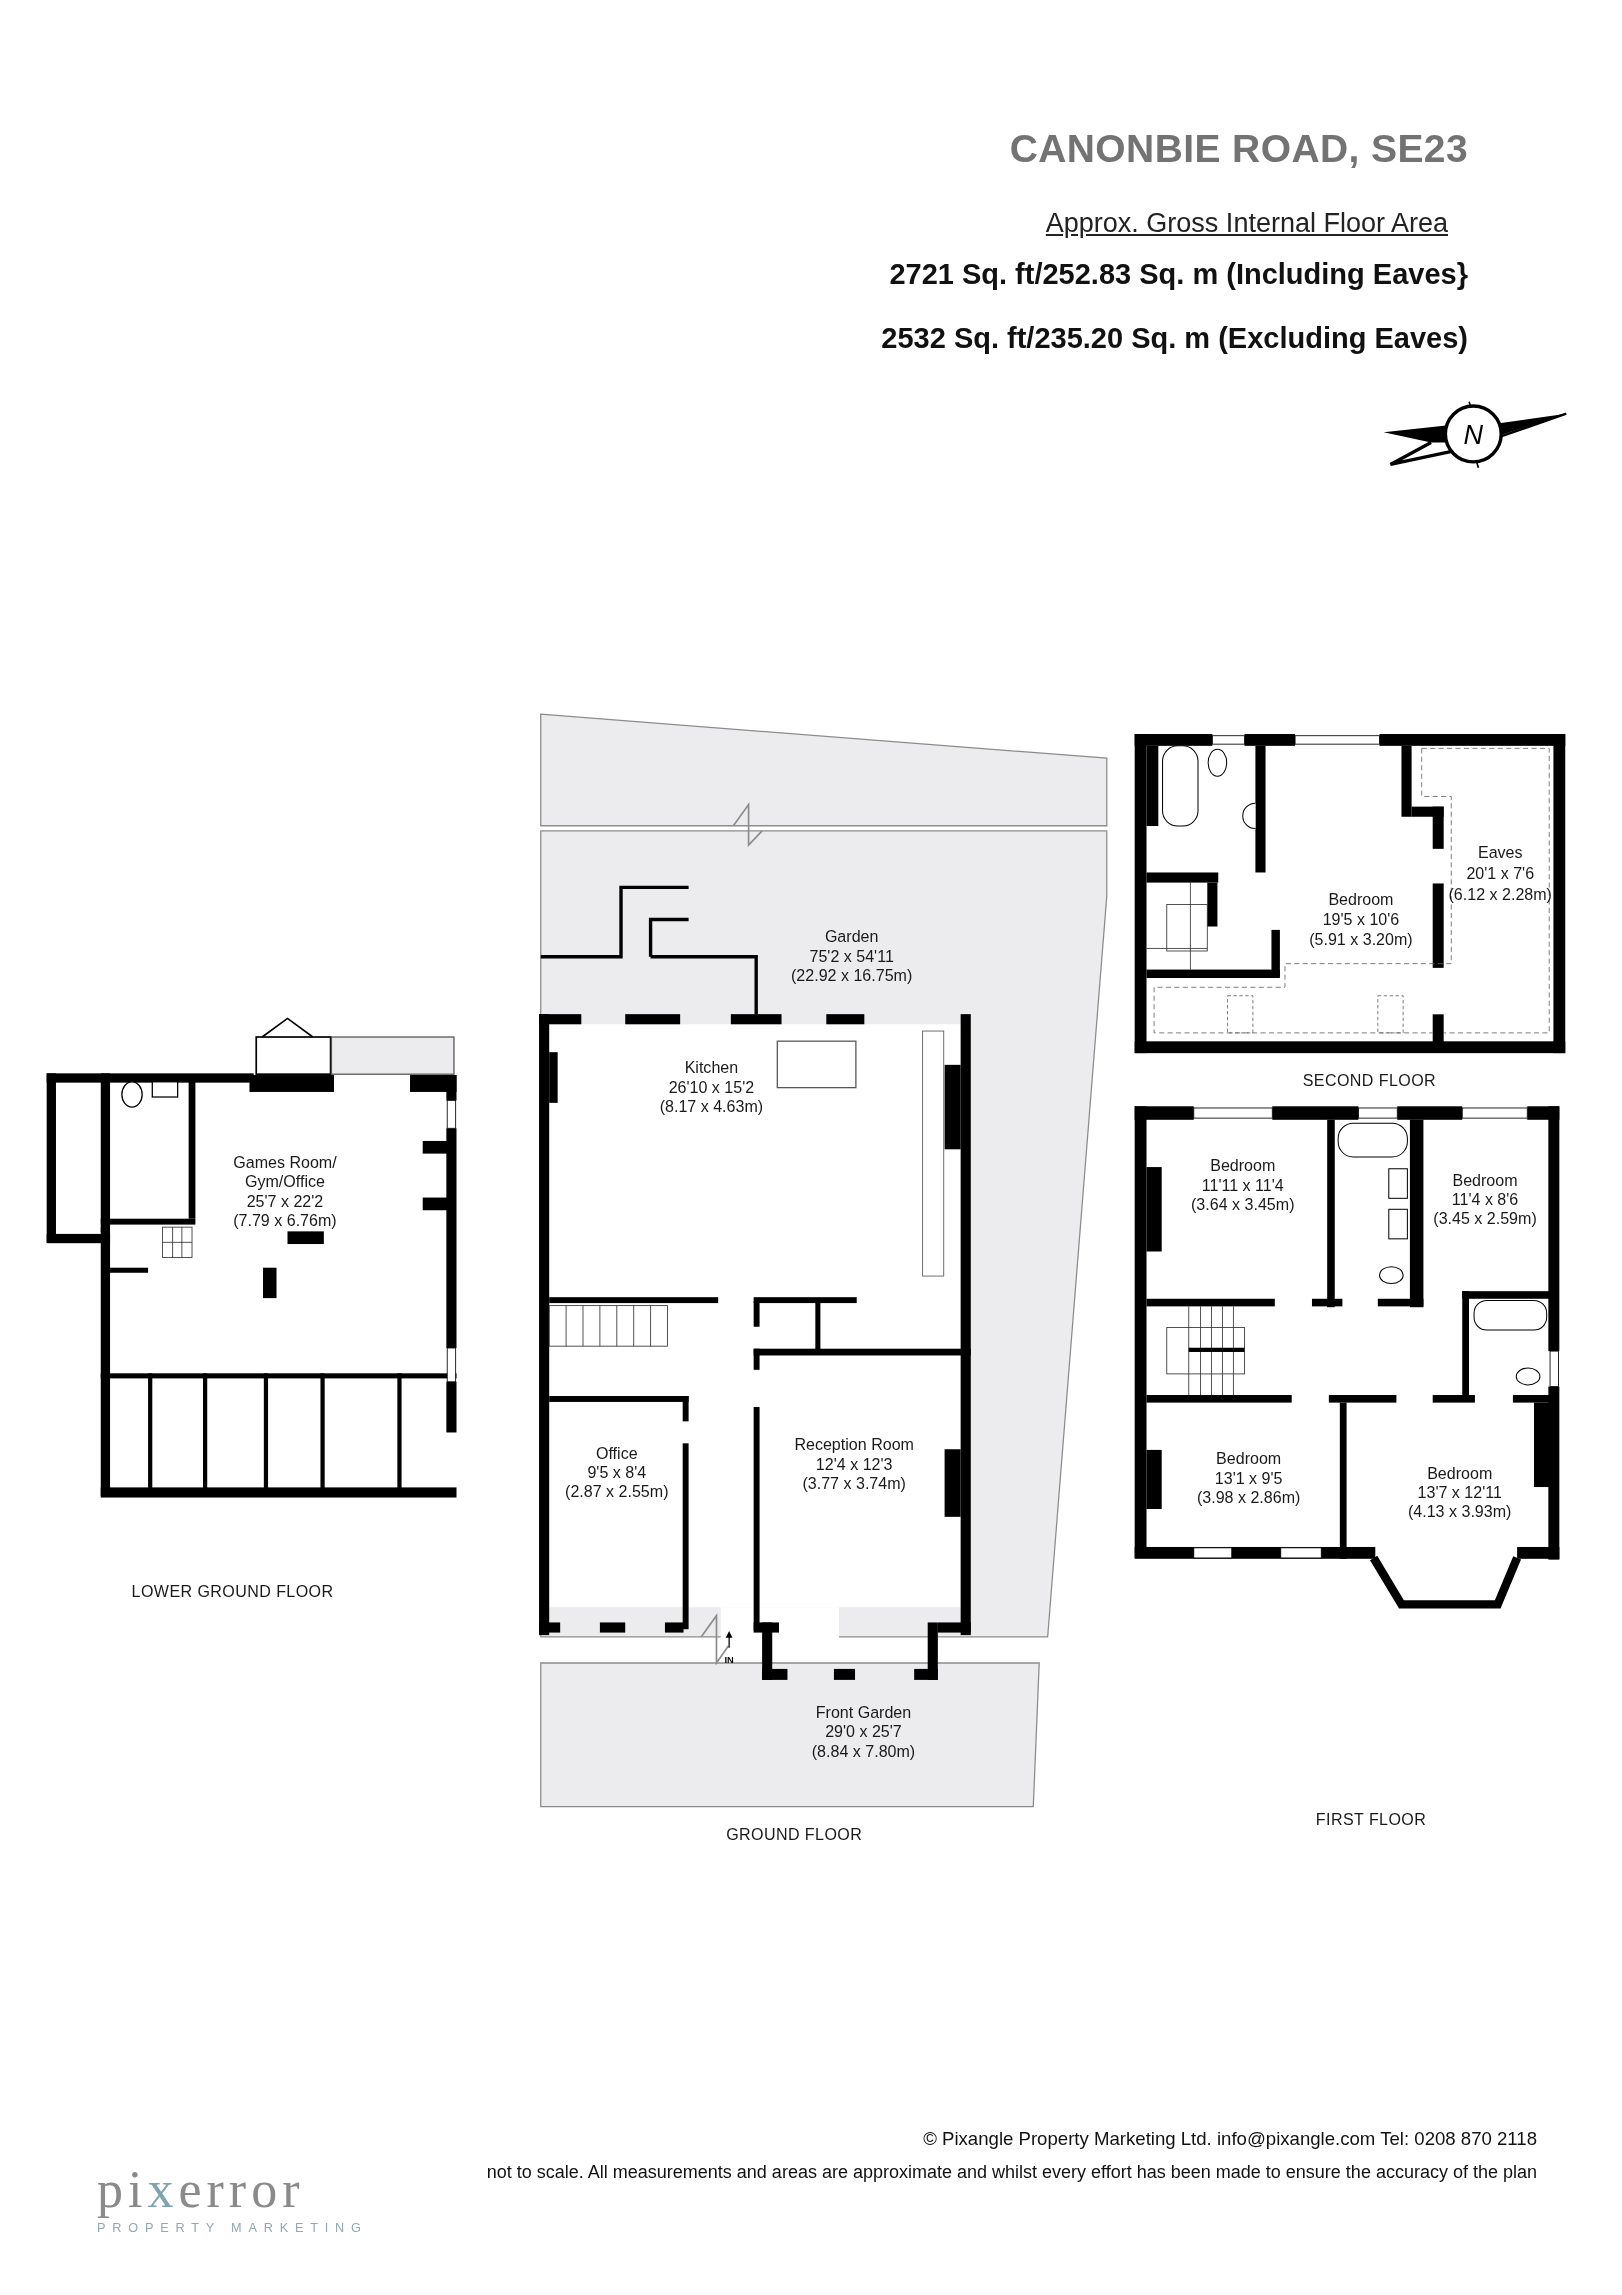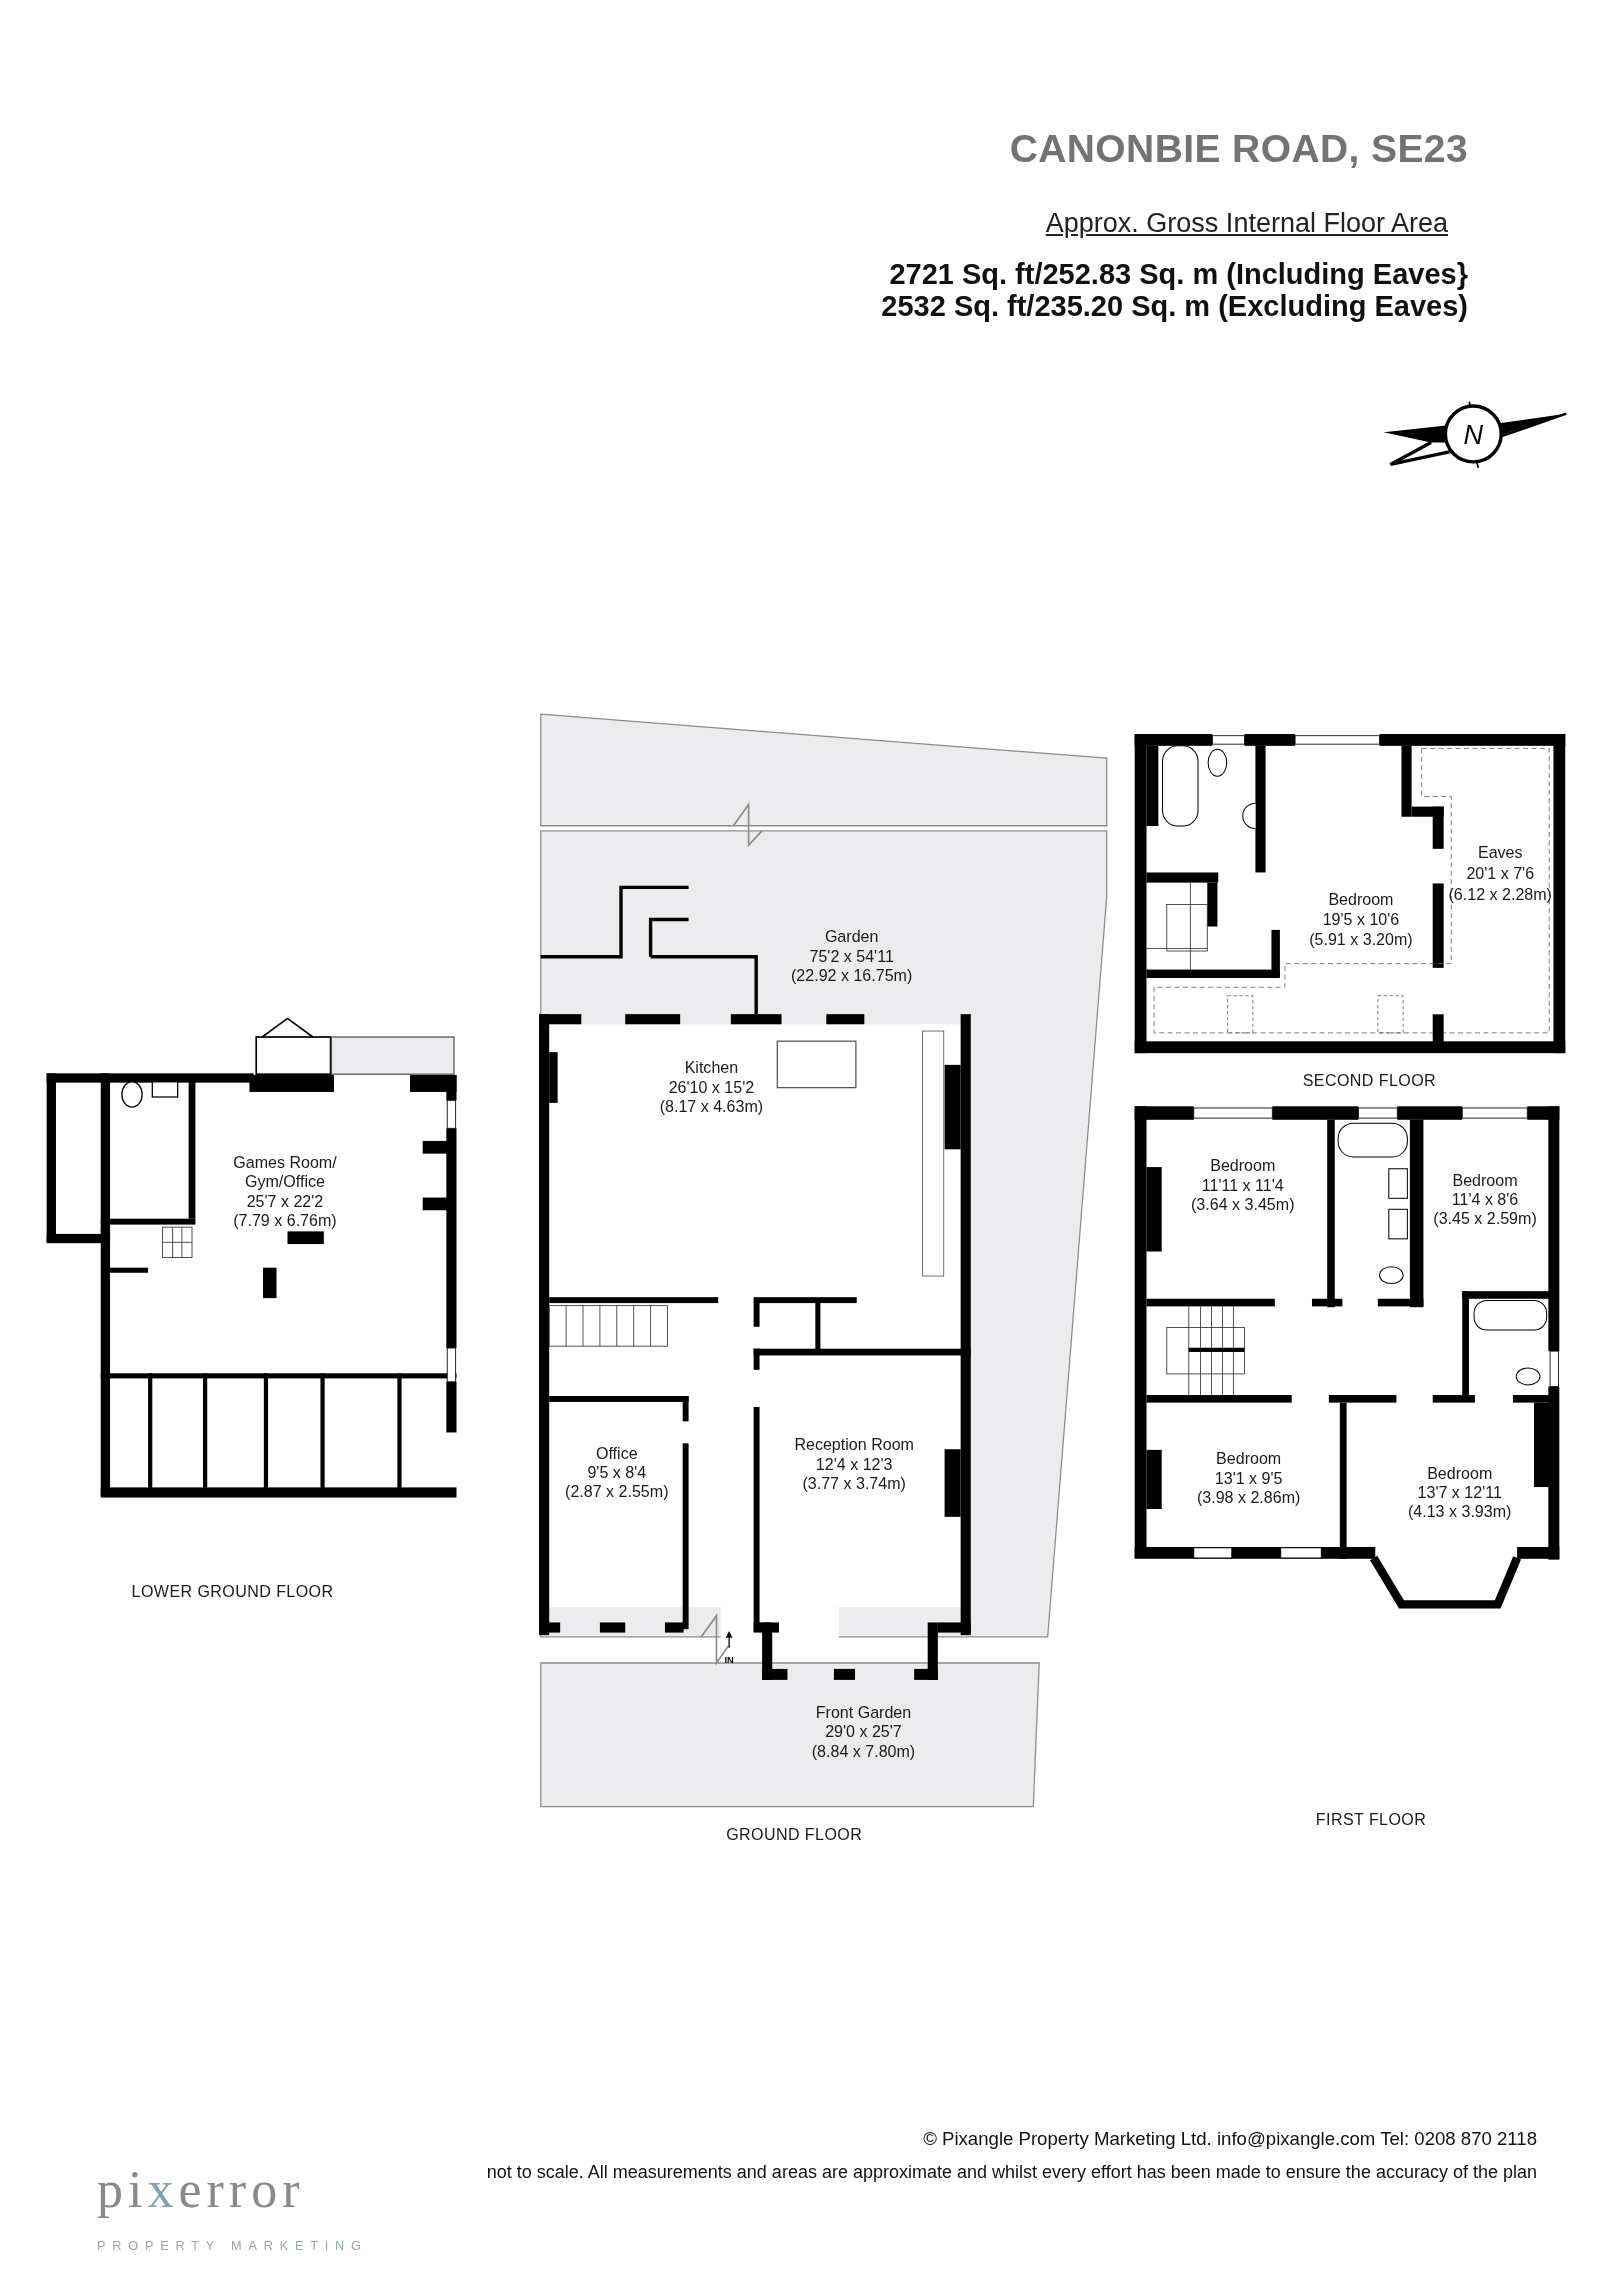--- a/index.html
+++ b/index.html
@@ -2,34 +2,34 @@
 <html style="font-size:13.5px"><head>
 <meta charset="utf-8">
 <style>
   html, body { margin:0; padding:0; background:#ffffff; }
   body { width:1623px; height:2295px; position:relative; overflow:hidden;
          font-family:"Liberation Sans", "DejaVu Sans", sans-serif; color:#111; }
   .hdr-title { position:absolute; right:155px; top:127px; font-size:39px; font-weight:700;
                letter-spacing:0.4px; color:#737373; }
   .hdr-sub { position:absolute; right:175px; top:208px; font-size:27px; color:#222;text-decoration:underline; }
   .hdr-area { position:absolute; right:155px; font-size:29px; font-weight:700; color:#111; }
-  .hdr-area.a1 { top:258px; } .hdr-area.a2 { top:290px; }
+  .hdr-area.a1 { top:258px; } .hdr-area.a2 { top:322px; }
   .compass { position:absolute; left:1382px; top:390px; width:186px; height:93px; }
   .plan { position:absolute; }
   svg text { font-family:"Liberation Sans", "DejaVu Sans", sans-serif; }
   .room-label { font-size:19px; fill:#1a1a1a; text-anchor:middle; }
   .floor-label { font-size:19px; fill:#1a1a1a; text-anchor:middle; letter-spacing:0.5px; }
   .footer-copy { position:absolute; right:86px; top:2128px; font-size:18.6px; color:#111;text-align:right; }
   .footer-disc { position:absolute; right:86px; top:2159px; width:1183px; text-align:right;
                  font-size:18px; line-height:26px; color:#111; }
   .logo { position:absolute; left:97px; top:2164px; }
   .logo-word { font-family:"Liberation Serif", "DejaVu Serif", serif; font-size:52px; color:#8a8a8a;
                letter-spacing:5px; line-height:52px; }
   .logo-word .x { color:#7fa3b3; }
-  .logo-tag { font-size:12.7px; letter-spacing:6.8px; color:#8fa9b6; margin-top:23px; }
+  .logo-tag { font-size:12.7px; letter-spacing:6.8px; color:#8fa9b6; margin-top:5px; }
 </style>
 </head>
 <body>
 
 <div class="hdr-title">CANONBIE ROAD, SE23</div>
 <div class="hdr-sub">Approx. Gross Internal Floor Area</div>
 <div class="hdr-area a1">2721 Sq. ft/252.83 Sq. m (Including Eaves}</div>
 <div class="hdr-area a2">2532 Sq. ft/235.20 Sq. m (Excluding Eaves)</div>
 
 <svg class="compass" viewBox="0 0 220 110">

